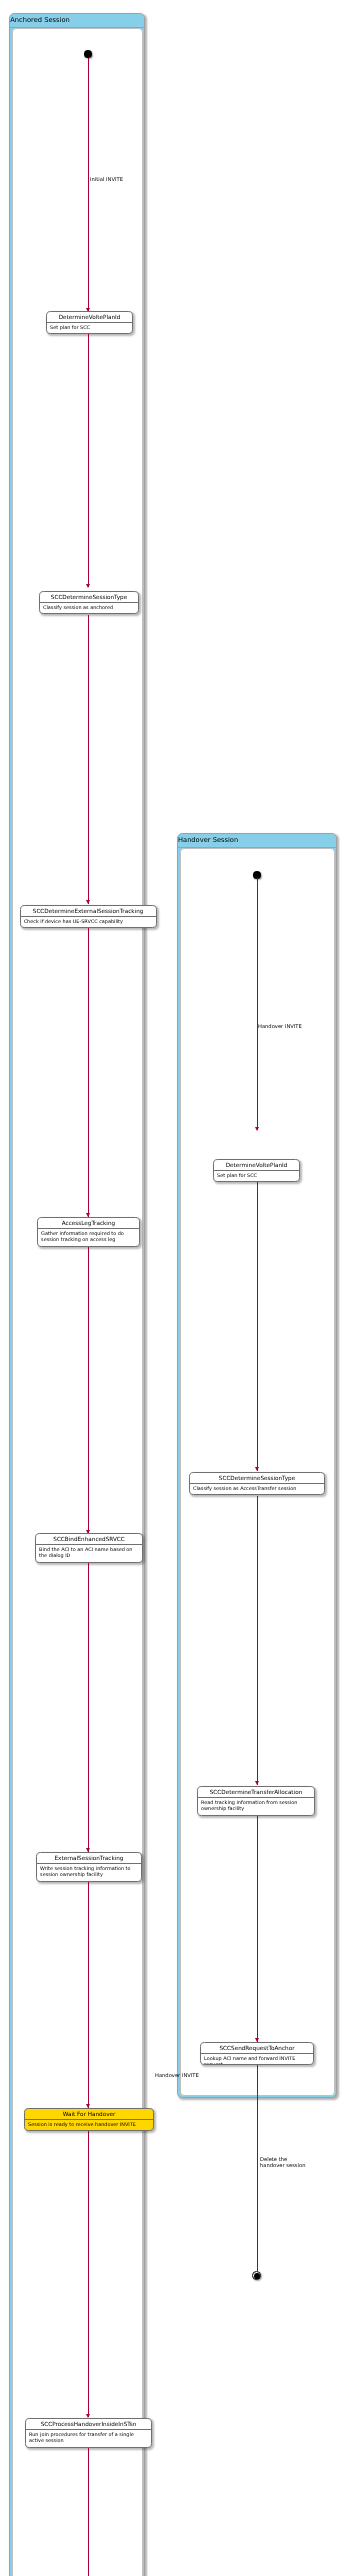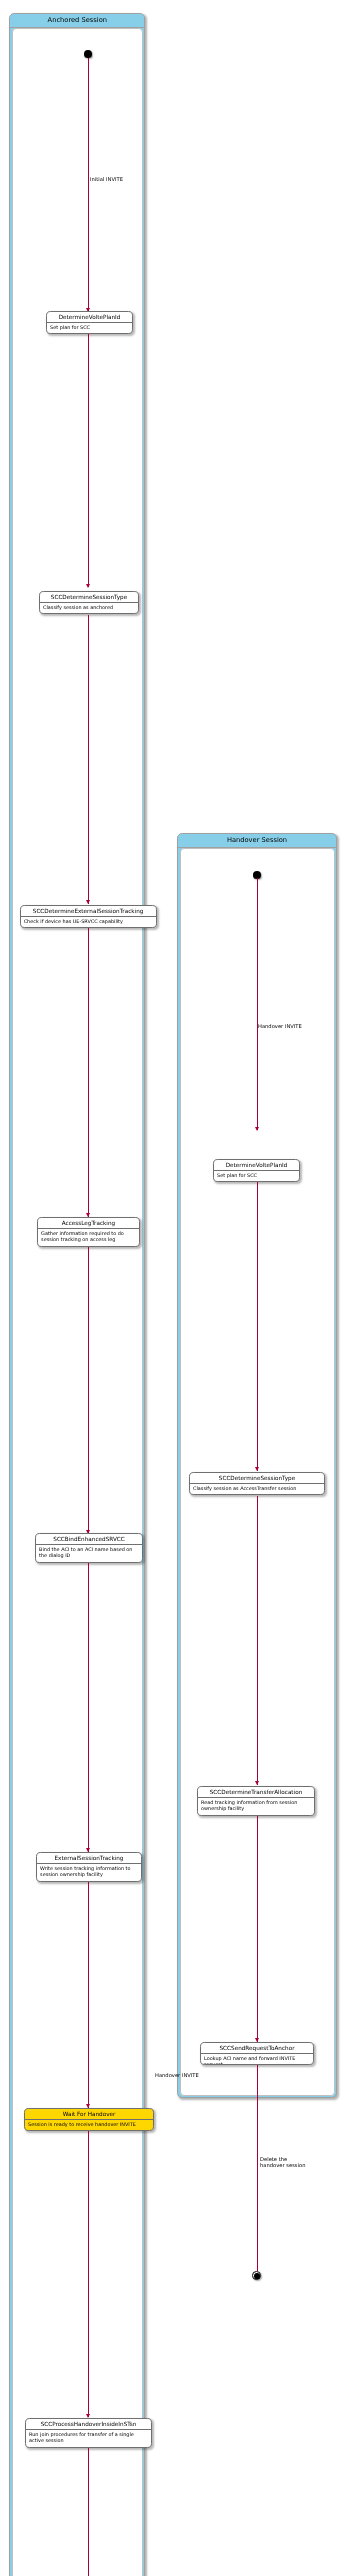--- a/index.html
+++ b/index.html
@@ -14,21 +14,21 @@
   .lane{
     position:absolute;
     border:0.5px solid #A0A0A0;
     border-radius:5.2px;
     background:#87CFE8;
     box-shadow:1.5px 1.5px 2.1px rgba(0,0,0,0.30);
     box-sizing:border-box;
   }
   .lane-title{
     position:absolute;left:0;top:0;right:0;height:13.4px;
-    line-height:13.4px;text-align:center;
+    line-height:13.4px;
     font-size:6.7px;color:#000000;
     background:#87CFE8;
     border-top-left-radius:4.6px;border-top-right-radius:4.6px;
     border-bottom:0.5px solid #A0A0A0;
   }
   .lane-body{
     position:absolute;left:1.5px;right:1.5px;top:14px;bottom:1.5px;
     background:#FFFFFF;
     border:0.5px solid #BFBFBF;
     border-radius:4.1px;

